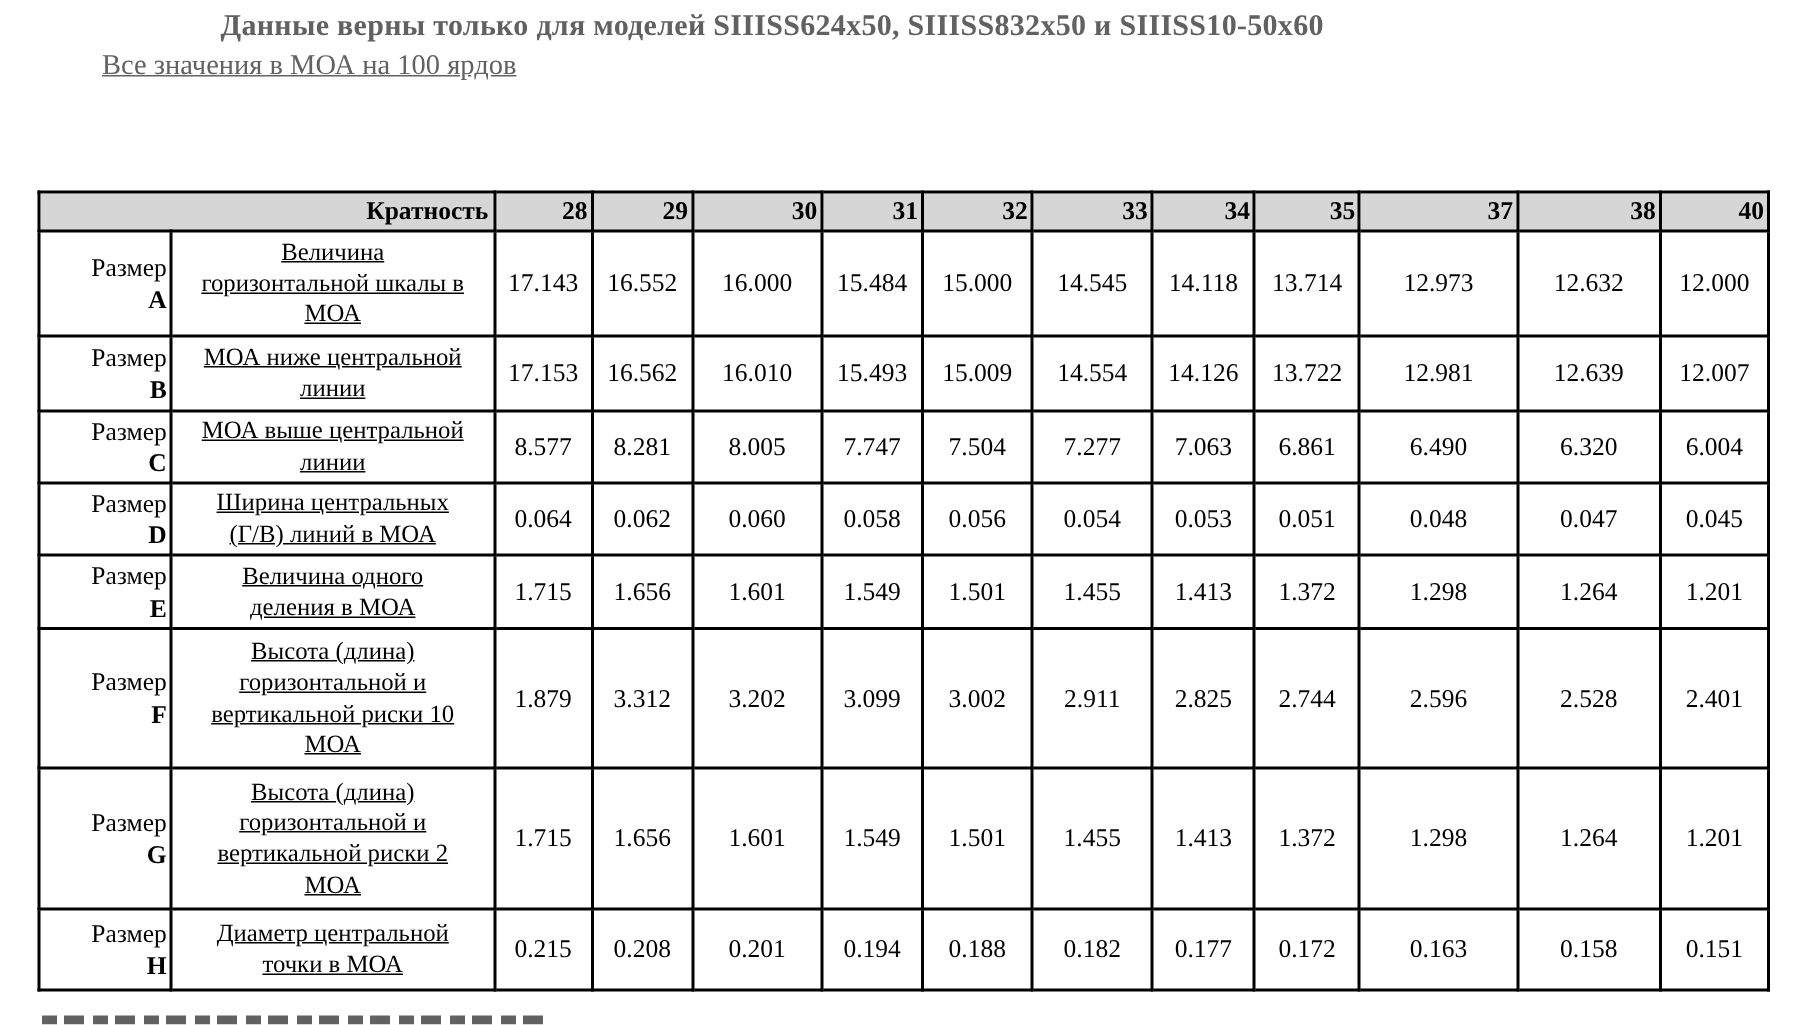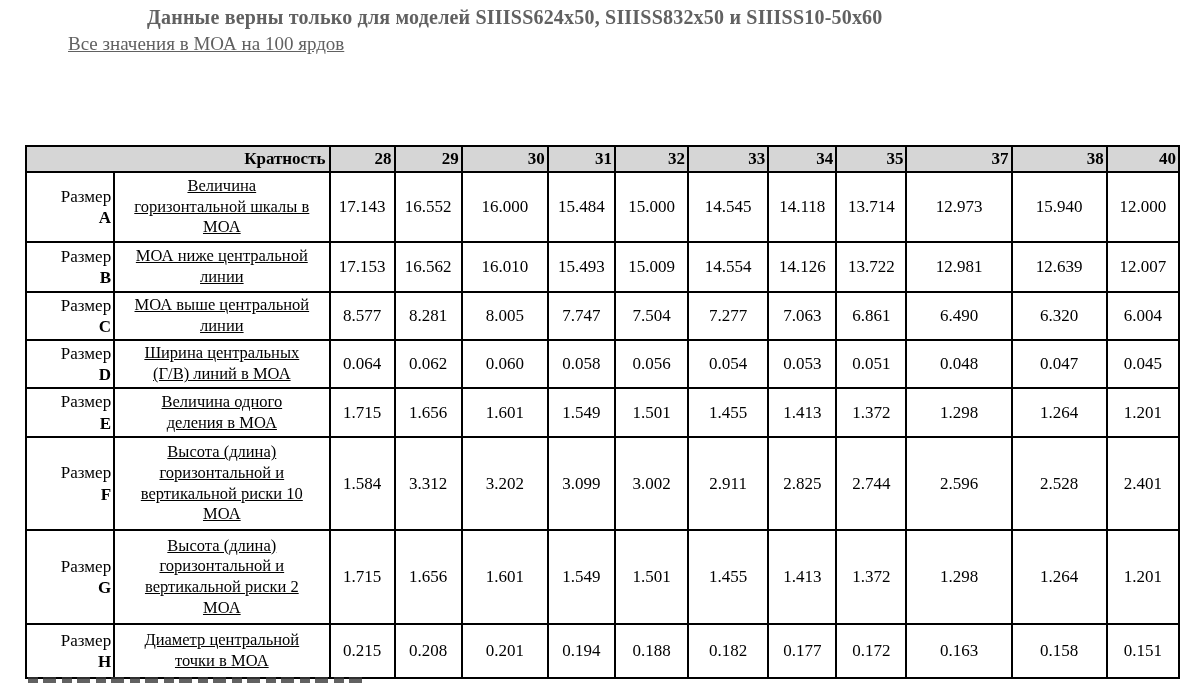--- a/index.html
+++ b/index.html
@@ -31,21 +31,21 @@
   .doc-subtitle {
     margin-left: 56px;
     margin-top: 3px;
     font-size: 19px;
     line-height: 24px;
     text-decoration: underline;
   }
   table.spec-table {
     position: absolute;
     left: 25px;
-    top: 145px;
+    top: 127px;
     width: 1155px;
     border-collapse: collapse;
     table-layout: fixed;
   }
   .spec-table th, .spec-table td {
     border: 2px solid #000000;
     color: #000000;
     text-align: center;
     vertical-align: middle;
     padding: 1px 2px;
@@ -139,21 +139,21 @@
         </td>
         <td class="value-cell">17.143</td>
         <td class="value-cell">16.552</td>
         <td class="value-cell">16.000</td>
         <td class="value-cell">15.484</td>
         <td class="value-cell">15.000</td>
         <td class="value-cell">14.545</td>
         <td class="value-cell">14.118</td>
         <td class="value-cell">13.714</td>
         <td class="value-cell">12.973</td>
-        <td class="value-cell">15.940</td>
+        <td class="value-cell">12.632</td>
         <td class="value-cell">12.000</td>
       </tr>
       <tr style="height: 50px;">
         <td class="label-cell"><span>Размер</span> <b>B</b></td>
         <td class="desc-cell">
           <div class="desc-inner">МОА ниже центральной линии</div>
         </td>
         <td class="value-cell">17.153</td>
         <td class="value-cell">16.562</td>
         <td class="value-cell">16.010</td>
@@ -215,21 +215,21 @@
         <td class="value-cell">1.372</td>
         <td class="value-cell">1.298</td>
         <td class="value-cell">1.264</td>
         <td class="value-cell">1.201</td>
       </tr>
       <tr style="height: 93px;">
         <td class="label-cell"><span>Размер</span> <b>F</b></td>
         <td class="desc-cell">
           <div class="desc-inner">Высота (длина) горизонтальной и вертикальной риски 10 МОА</div>
         </td>
-        <td class="value-cell">1.584</td>
+        <td class="value-cell">1.879</td>
         <td class="value-cell">3.312</td>
         <td class="value-cell">3.202</td>
         <td class="value-cell">3.099</td>
         <td class="value-cell">3.002</td>
         <td class="value-cell">2.911</td>
         <td class="value-cell">2.825</td>
         <td class="value-cell">2.744</td>
         <td class="value-cell">2.596</td>
         <td class="value-cell">2.528</td>
         <td class="value-cell">2.401</td>

